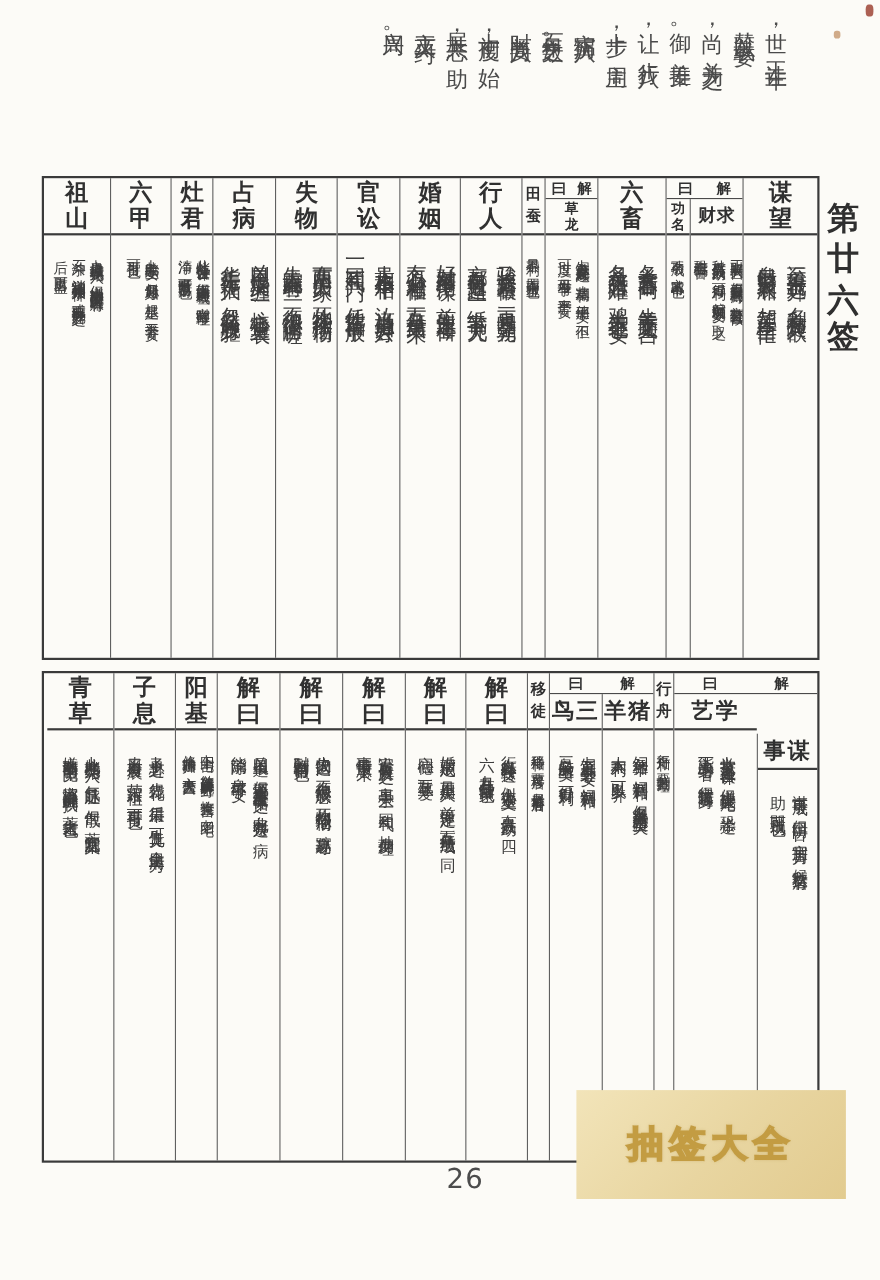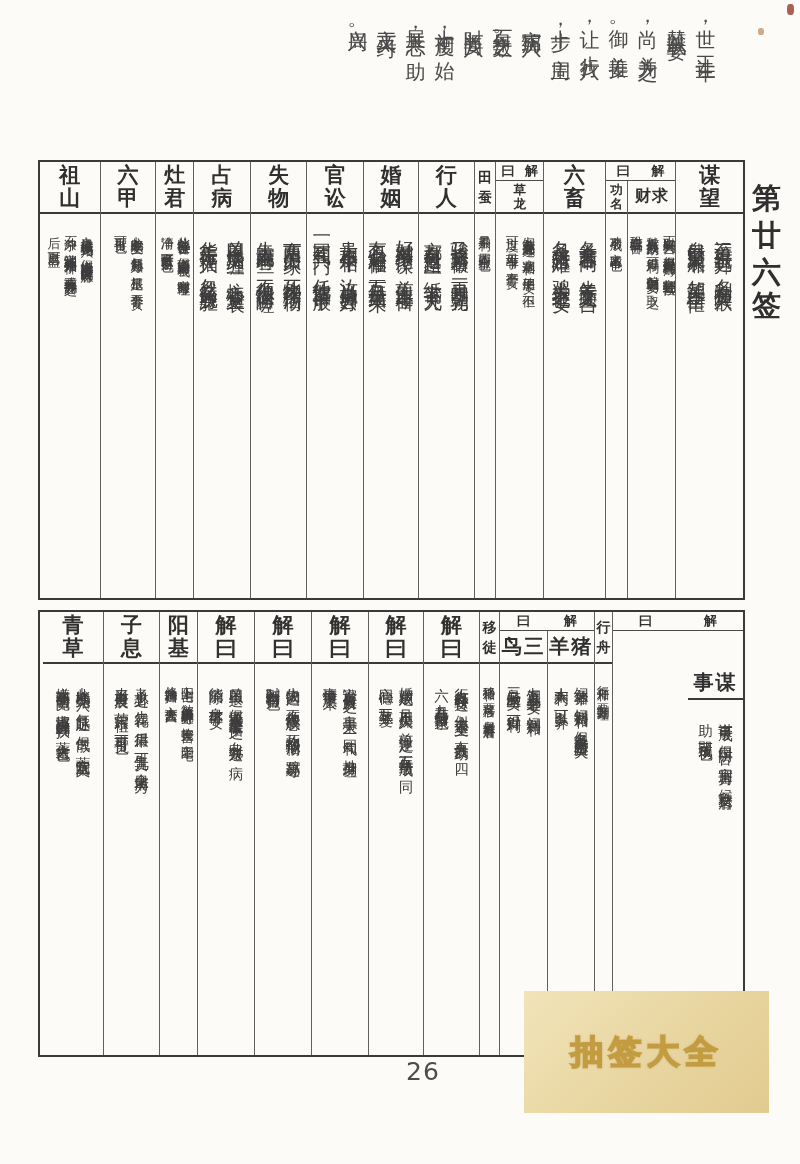--- a/index.html
+++ b/index.html
@@ -33,21 +33,21 @@
   .pair-md{font-size:16px;letter-spacing:1px;}
   .super{height:18px;flex:0 0 auto;display:flex;justify-content:space-around;align-items:center;
          border-bottom:1px solid #4a4a4a;font-size:13px;font-weight:600;color:#303030;}
   .body{flex:1;display:flex;justify-content:center;padding-top:12px;overflow:hidden;}
   .vtext{writing-mode:vertical-rl;white-space:pre-line;}
   .lg{font-size:18.5px;line-height:27px;letter-spacing:2.5px;}
   .md{font-size:14.5px;line-height:20px;letter-spacing:1.5px;}
   .sm{font-size:13px;line-height:16.5px;letter-spacing:1px;}
   .xs{font-size:12.5px;line-height:15px;letter-spacing:1px;}
   
-  .wm{position:absolute;left:524px;top:991px;width:245px;height:122px;z-index:5;
+  .wm{position:absolute;left:524px;top:991px;width:245px;height:99px;z-index:5;
       background:linear-gradient(135deg,#f2e4b9,#e8d5a0 55%,#e2cb8f);
       display:flex;align-items:center;justify-content:center;}
   .wm-text{font-size:33px;font-weight:700;letter-spacing:5px;color:#f8f2dd;
            -webkit-text-stroke:1.6px #c39c42;text-shadow:0 0 3px rgba(170,130,40,.55);}
   .pagenum{position:absolute;left:406px;top:1057px;font-size:25px;color:#4c4c4c;letter-spacing:1px;}
   .artifact{position:absolute;border-radius:40%;}
   .a1{left:787px;top:4px;width:7px;height:11px;background:#9d4436;opacity:.85;}
   .a2{left:758px;top:28px;width:6px;height:7px;background:#b2763f;opacity:.6;}
 </style>
 </head>
@@ -205,20 +205,27 @@
           <span>解</span>
         </div>
         <div class="gcols">
           <div class="col" style="flex: 0 1 55px; margin-top: 36px;">
             <div class="hdr pair-lg">事谋</div>
             <div class="body">
               <div class="vtext md">谋事可成　但防口舌　宜用苦力　候交秋后有
 助　即可成功也</div>
             </div>
           </div>
+          <div class="col" style="flex: 0 1 76px;">
+            <div class="hdr pair-lg">艺学</div>
+            <div class="body">
+              <div class="vtext md">卜学技艺之卦虽合课　但嫌虎头蛇尾　恐半途
+能下决心学习者　定得技艺随身</div>
+            </div>
+          </div>
         </div>
       </div>
       <div class="col" style="flex: 0 1 18px;">
         <div class="hdr stack-sm-full">行
 舟</div>
         <div class="body">
           <div class="vtext xs">行舟平和　要刻苦勤谨</div>
         </div>
       </div>
       <div class="tgroup" style="flex: 0 1 95px;">

